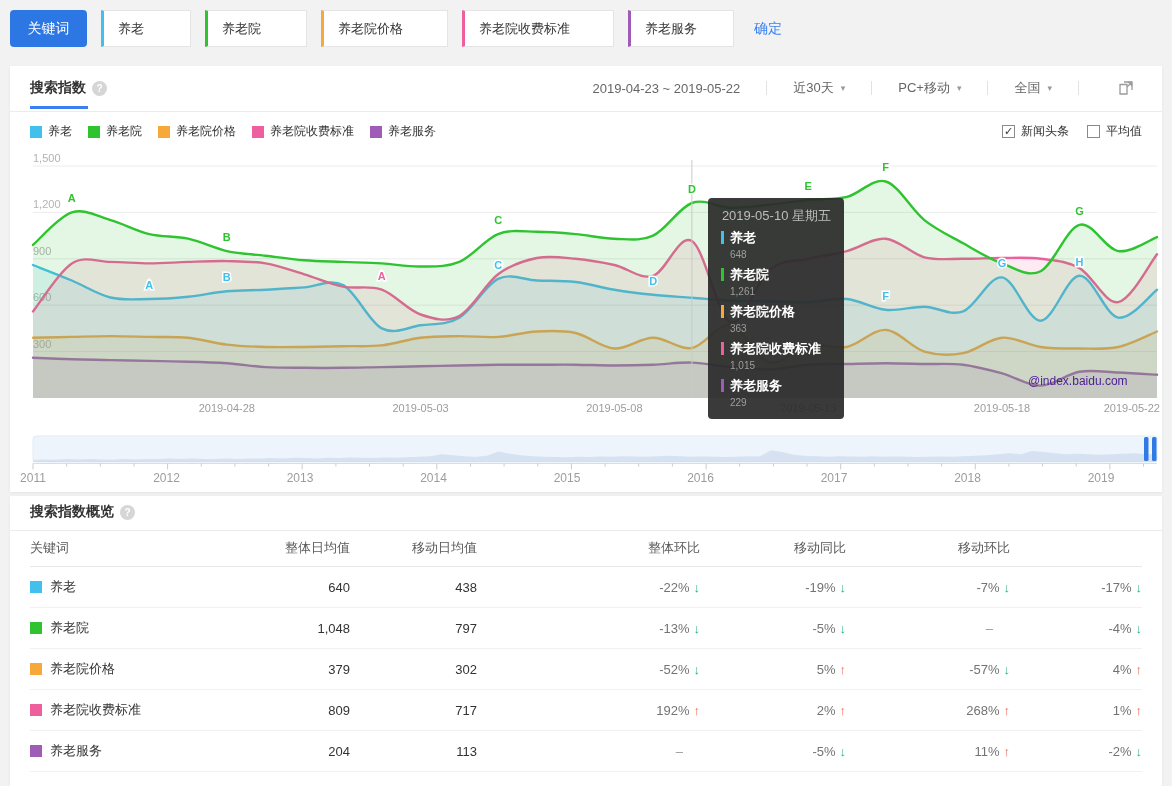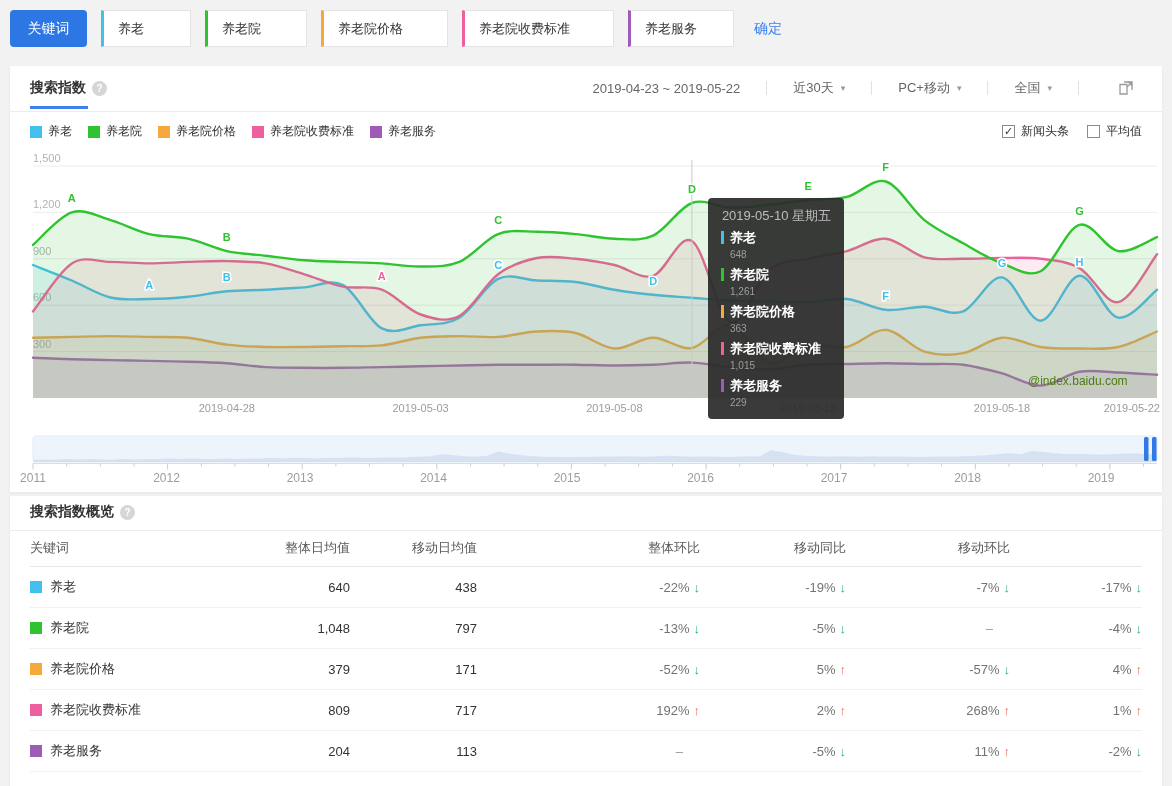--- a/index.html
+++ b/index.html
@@ -36,21 +36,21 @@
   .lg-item{display:flex;align-items:center;gap:6px;font-size:12px;color:#333;}
   .lg-sq{width:12px;height:12px;}
 
   .opts{position:absolute;right:20px;top:57px;display:flex;align-items:center;gap:18px;font-size:12px;color:#333;}
   .opt{display:flex;align-items:center;gap:6px;cursor:pointer;}
   .cbx{width:13px;height:13px;border:1px solid #8a8a8a;box-sizing:border-box;background:#fff;
        display:flex;align-items:center;justify-content:center;font-size:11px;color:#333;font-weight:bold;line-height:1;}
 
   #chart{position:absolute;left:10px;top:82px;overflow:visible;}
   #timeline{position:absolute;left:10px;top:370px;overflow:visible;}
-  .watermark{position:absolute;left:1018px;top:308px;font-size:12px;color:#4d7c0f;}
+  .watermark{position:absolute;left:1018px;top:308px;font-size:12px;color:#4c1d95;}
 
   
   .tooltip{position:absolute;left:698px;top:132px;width:136px;background:rgba(43,43,43,.93);
            border-radius:4px;padding:9px 13px;box-sizing:border-box;z-index:6;}
   .tt-date{color:#bdbdbd;font-size:13px;margin-bottom:4px;white-space:nowrap;text-align:right;}
   .tt-item{margin-top:5px;}
   .tt-name{display:flex;align-items:center;gap:6px;color:#fff;font-size:13px;font-weight:bold;line-height:15px;white-space:nowrap;}
   .tt-bar{width:3px;height:13px;flex:0 0 3px;}
   .tt-val{color:#9d9d9d;font-size:10px;line-height:15px;margin:2px 0 0 9px;}
 
@@ -335,21 +335,21 @@
           <div class="tcell"><span class="num">-5%</span><span class="arrow down">↓</span></div>
           <div class="tcell"><span class="dash">–</span></div>
           <div class="tcell"><span class="num">-4%</span><span class="arrow down">↓</span></div>
         </div>
         <div class="trow">
           <div class="tcell first">
             <span class="kw-sq" style="background:#f6a83b"></span>
             <span>养老院价格</span>
           </div>
           <div class="tcell">379</div>
-          <div class="tcell">171</div>
+          <div class="tcell">302</div>
           <div class="tcell"><span class="num">-52%</span><span class="arrow down">↓</span></div>
           <div class="tcell"><span class="num">5%</span><span class="arrow up">↑</span></div>
           <div class="tcell"><span class="num">-57%</span><span class="arrow down">↓</span></div>
           <div class="tcell"><span class="num">4%</span><span class="arrow up">↑</span></div>
         </div>
         <div class="trow">
           <div class="tcell first">
             <span class="kw-sq" style="background:#ee5f9d"></span>
             <span>养老院收费标准</span>
           </div>

